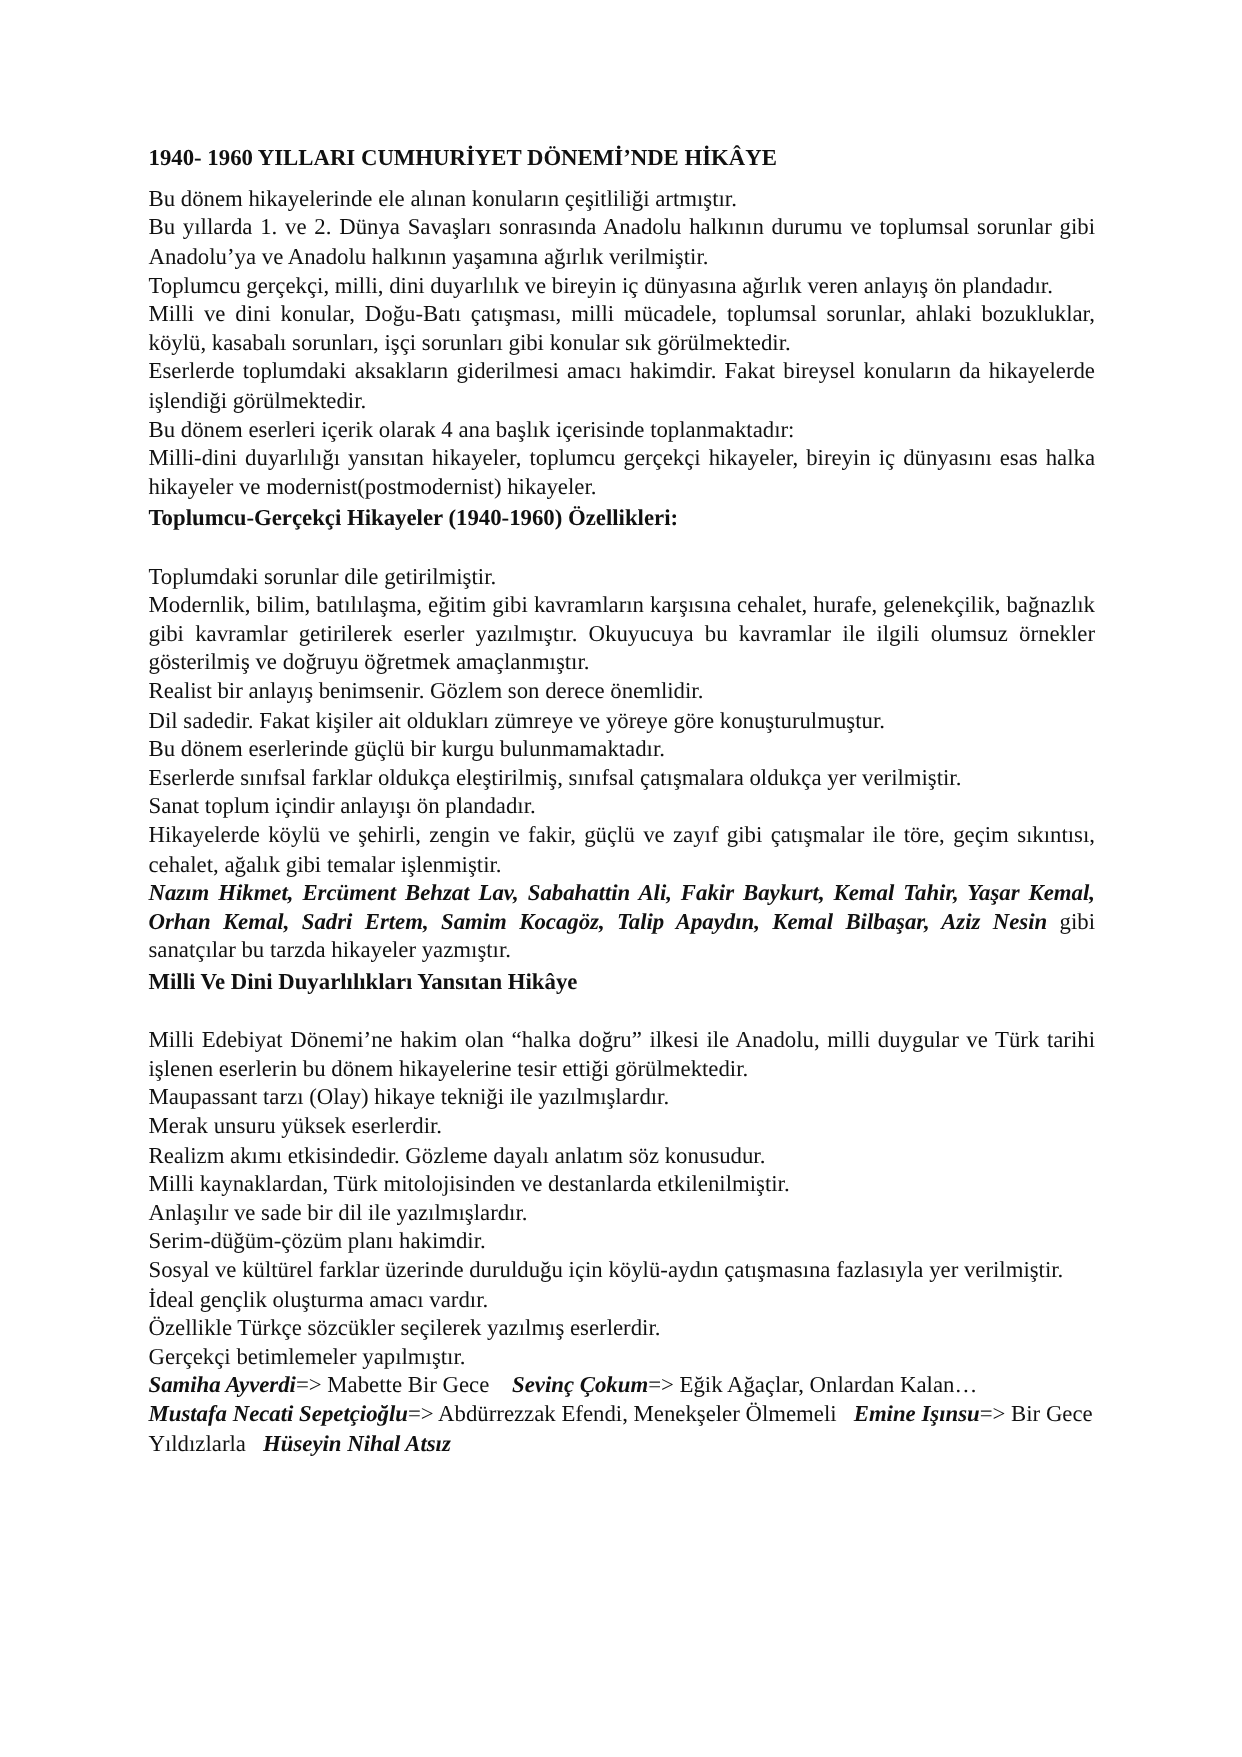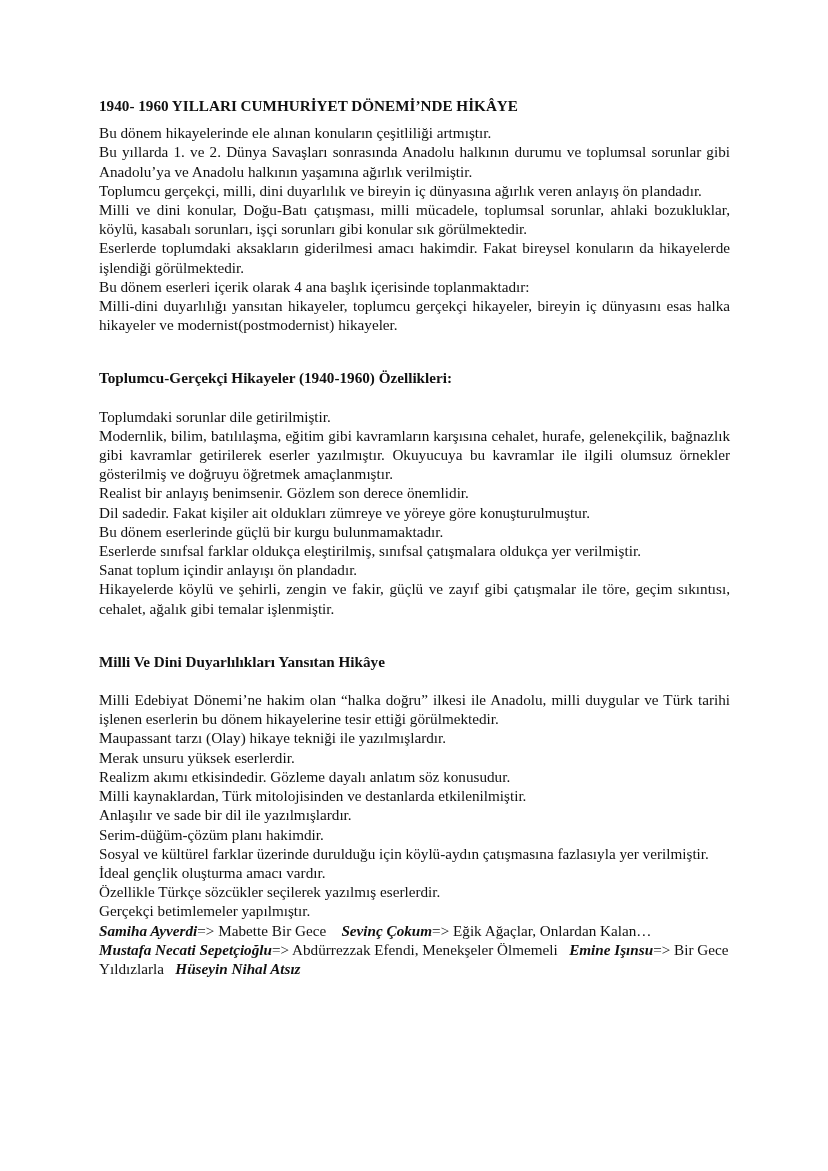--- a/index.html
+++ b/index.html
@@ -4,21 +4,21 @@
   <style>
     html, body { margin: 0; padding: 0; background: #ffffff; }
     body { width: 828px; height: 1171px; position: relative; overflow: hidden; }
     .page {
       position: absolute; left: 99px; top: 96px; width: 631px;
       font-family: "Liberation Serif", "DejaVu Serif", serif;
       font-size: 15.2px; line-height: 19.2px; color: #111111;
     }
     .h { font-weight: bold; margin: 0; }
     .title { font-size: 15.2px; margin-bottom: 8px; }
-    .sec-title { margin-top: 34px; margin-bottom: 19px; }
+    .sec-title { margin-top: 2px; margin-bottom: 19px; }
     p { margin: 0; }
     .j { text-align: justify; text-align-last: left; }
     .bi { font-weight: bold; font-style: italic; }
   </style>
 </head>
 <body>
 
 <div class="page">
   <p class="h title">1940- 1960 YILLARI CUMHURİYET DÖNEMİ’NDE HİKÂYE</p>
 
@@ -35,20 +35,21 @@
   <p class="h sec-title">Toplumcu-Gerçekçi Hikayeler (1940-1960) Özellikleri:</p>
   <div>
     <p class="j">Toplumdaki sorunlar dile getirilmiştir.</p>
     <p class="j">Modernlik, bilim, batılılaşma, eğitim gibi kavramların karşısına cehalet, hurafe, gelenekçilik, bağnazlık gibi kavramlar getirilerek eserler yazılmıştır. Okuyucuya bu kavramlar ile ilgili olumsuz örnekler gösterilmiş ve doğruyu öğretmek amaçlanmıştır.</p>
     <p class="j">Realist bir anlayış benimsenir. Gözlem son derece önemlidir.</p>
     <p class="j">Dil sadedir. Fakat kişiler ait oldukları zümreye ve yöreye göre konuşturulmuştur.</p>
     <p class="j">Bu dönem eserlerinde güçlü bir kurgu bulunmamaktadır.</p>
     <p class="j">Eserlerde sınıfsal farklar oldukça eleştirilmiş, sınıfsal çatışmalara oldukça yer verilmiştir.</p>
     <p class="j">Sanat toplum içindir anlayışı ön plandadır.</p>
     <p class="j">Hikayelerde köylü ve şehirli, zengin ve fakir, güçlü ve zayıf gibi çatışmalar ile töre, geçim sıkıntısı, cehalet, ağalık gibi temalar işlenmiştir.</p>
+    <p class="j"><span class="bi">Nazım Hikmet, Ercüment Behzat Lav, Sabahattin Ali, Fakir Baykurt, Kemal Tahir, Yaşar Kemal, Orhan Kemal, Sadri Ertem, Samim Kocagöz, Talip Apaydın, Kemal Bilbaşar, Aziz Nesin</span><span> gibi sanatçılar bu tarzda hikayeler yazmıştır.</span></p>
   </div>
 
   <p class="h sec-title">Milli Ve Dini Duyarlılıkları Yansıtan Hikâye</p>
   <div>
     <p class="j">Milli Edebiyat Dönemi’ne hakim olan “halka doğru” ilkesi ile Anadolu, milli duygular ve Türk tarihi işlenen eserlerin bu dönem hikayelerine tesir ettiği görülmektedir.</p>
     <p class="j">Maupassant tarzı (Olay) hikaye tekniği ile yazılmışlardır.</p>
     <p class="j">Merak unsuru yüksek eserlerdir.</p>
     <p class="j">Realizm akımı etkisindedir. Gözleme dayalı anlatım söz konusudur.</p>
     <p class="j">Milli kaynaklardan, Türk mitolojisinden ve destanlarda etkilenilmiştir.</p>
     <p class="j">Anlaşılır ve sade bir dil ile yazılmışlardır.</p>

